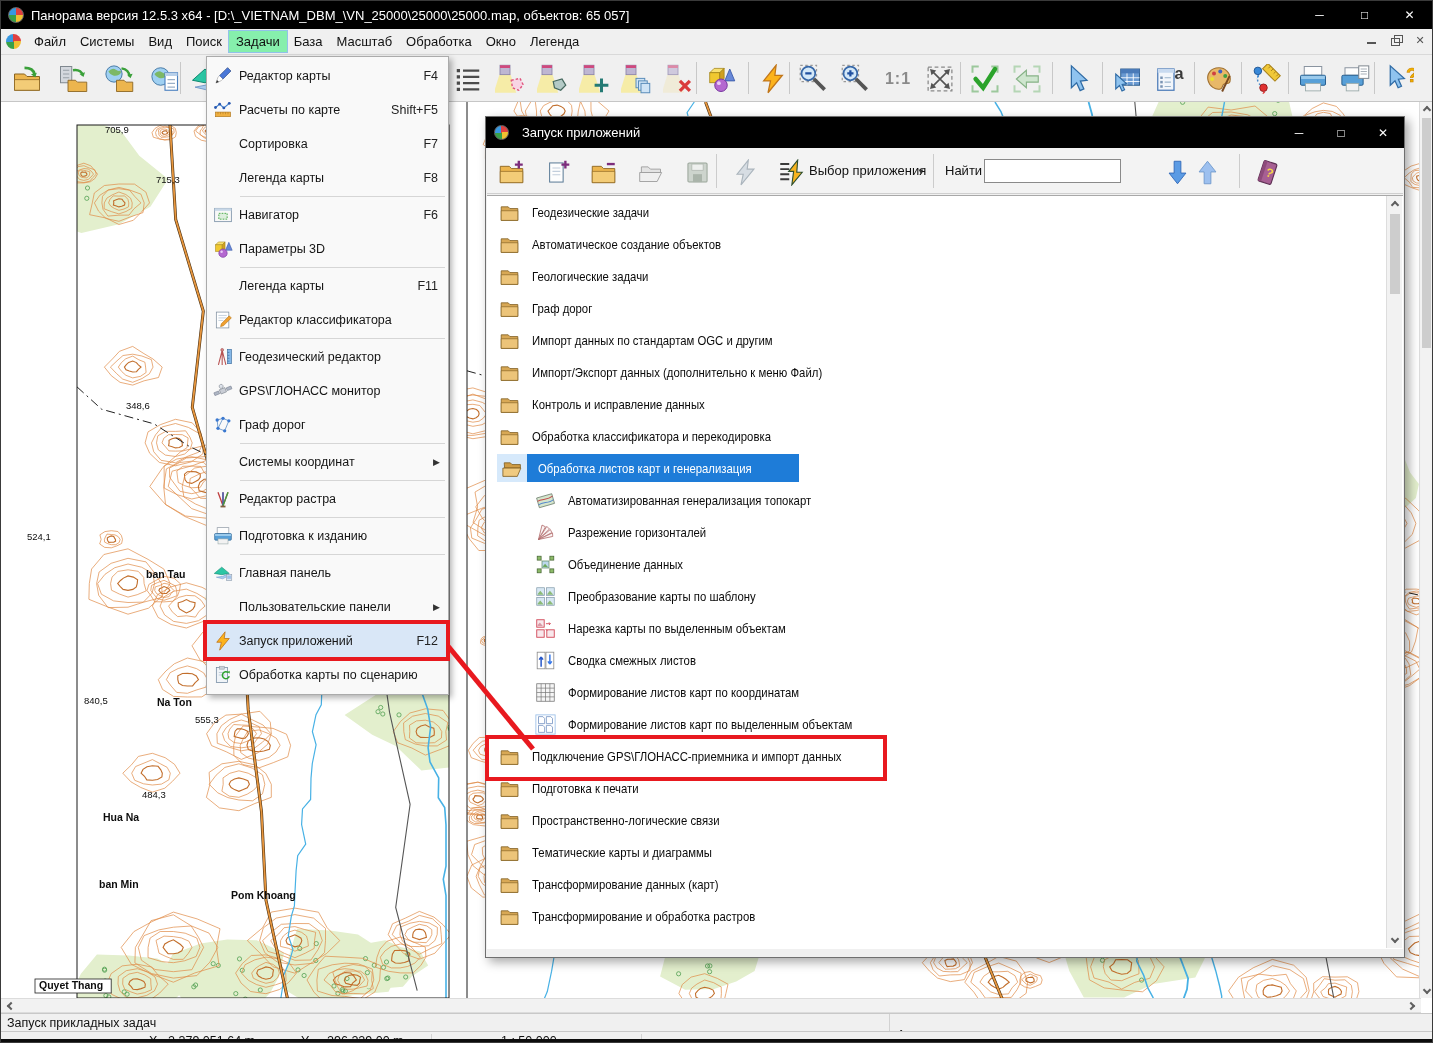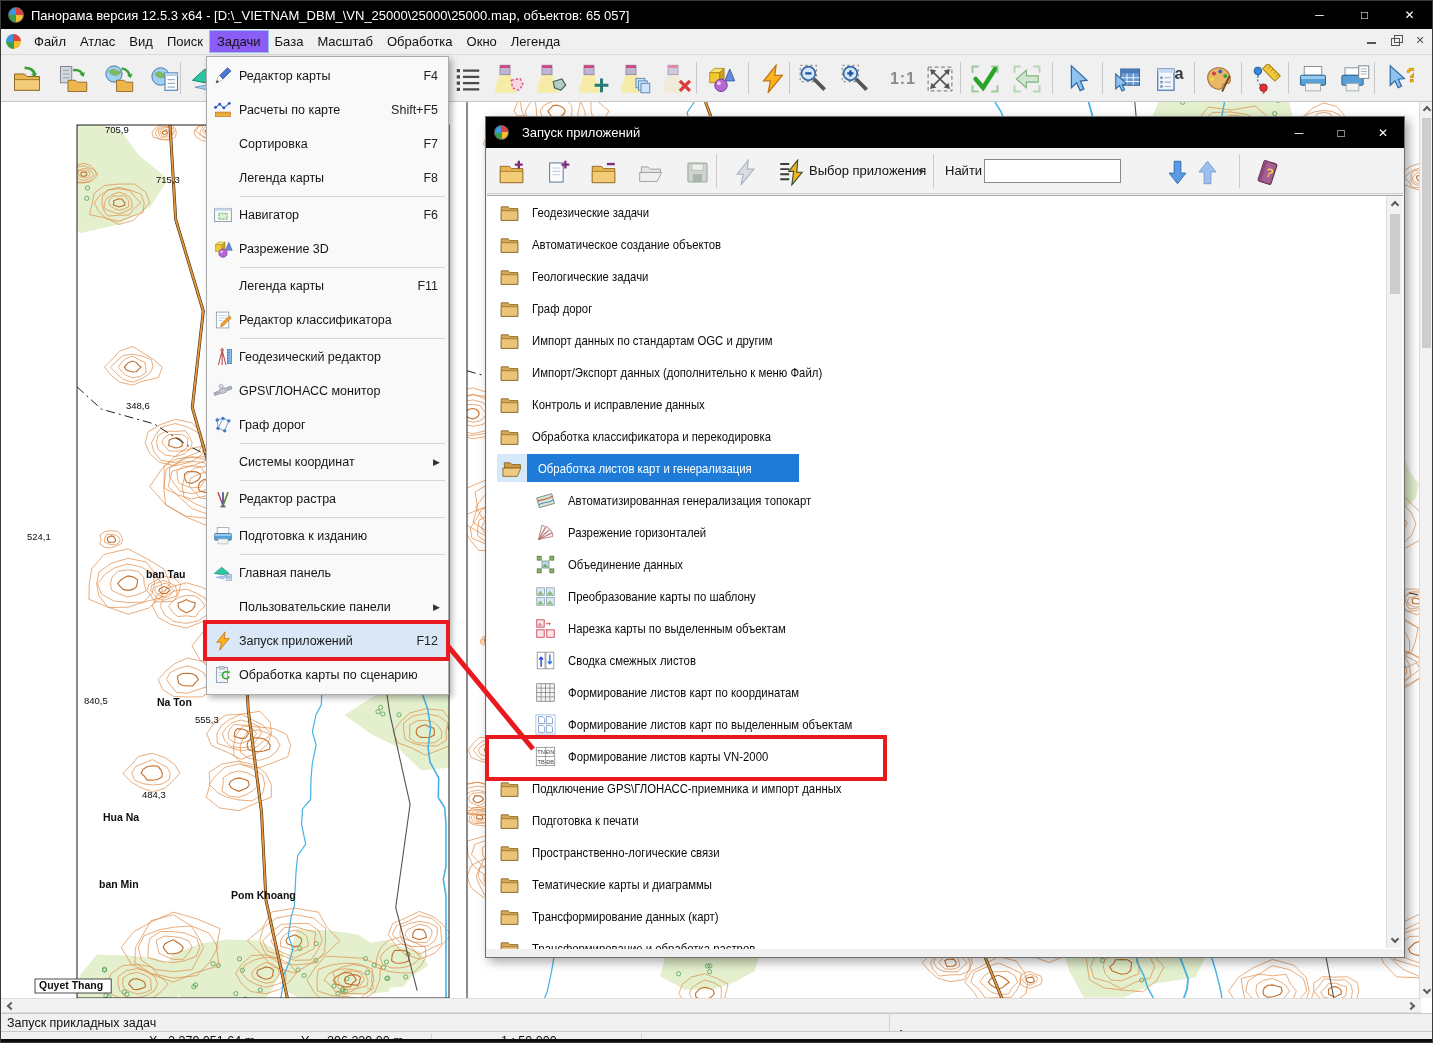--- a/index.html
+++ b/index.html
@@ -10,21 +10,21 @@
   .titlebar{position:absolute;left:0;top:0;width:100%;height:28px;background:#000;color:#fff;display:flex;align-items:center;padding-left:7px;font-size:13px}
   .app-ico{width:16px;height:16px;border-radius:50%;background:conic-gradient(#e04040 0 25%,#f0c030 0 50%,#38a048 0 75%,#3898e0 0 100%);border:1px solid #666;margin-right:7px;flex:0 0 auto}
   .title-text{white-space:nowrap}
   .win-btns{margin-left:auto;display:flex;height:100%}
   .win-btn{width:45px;height:100%;display:flex;align-items:center;justify-content:center;font-size:12px;color:#fff}
 
   
   .menubar{position:absolute;left:0;top:28px;width:100%;height:26px;background:#f0f0f0;display:flex;align-items:center;font-size:13px;border-bottom:1px solid #d9d9d9}
   .mb-appico{width:15px;height:15px;border-radius:50%;background:conic-gradient(#e04040 0 25%,#f0c030 0 50%,#38a048 0 75%,#3898e0 0 100%);margin:0 6px 0 5px;flex:0 0 auto}
   .mb-item{padding:3px 7px;color:#111}
-  .mb-item.active{background:#8b5cf6;outline:1px solid #92c2ea}
+  .mb-item.active{background:#86efac;outline:1px solid #92c2ea}
   .mdi-btns{position:absolute;right:4px;top:3px;display:flex;gap:8px;align-items:center}
   .mdi-btn{width:16px;height:16px;position:relative;color:#555;font-size:11px;display:flex;align-items:center;justify-content:center}
   .mdi-min::after{content:"";position:absolute;left:3px;bottom:4px;width:9px;height:2px;background:#555}
   .mdi-rest::before{content:"";position:absolute;left:3px;top:6px;width:7px;height:6px;border:1px solid #555;background:#f0f0f0}
   .mdi-rest::after{content:"";position:absolute;left:6px;top:3px;width:7px;height:6px;border:1px solid #555}
 
   
   .toolbar{position:absolute;left:0;top:54px;width:100%;height:47px;background:#f0f0f0;border-bottom:1px solid #c6c6c6}
   .tb-btn{position:absolute;top:6px;width:36px;height:36px;display:flex;align-items:center;justify-content:center}
   .tb-btn svg{width:30px;height:30px}
@@ -476,21 +476,21 @@
       <span class="win-btn">─</span>
       <span class="win-btn">□</span>
       <span class="win-btn">✕</span>
     </span>
   </div>
 
   <div class="menubar">
     <span class="mb-appico"></span>
     <span style="display:flex">
         <span class="mb-item">Файл</span>
-        <span class="mb-item">Атлас</span>
+        <span class="mb-item">Системы</span>
         <span class="mb-item">Вид</span>
         <span class="mb-item">Поиск</span>
         <span class="mb-item active">Задачи</span>
         <span class="mb-item">База</span>
         <span class="mb-item">Масштаб</span>
         <span class="mb-item">Обработка</span>
         <span class="mb-item">Окно</span>
         <span class="mb-item">Легенда</span>
       </span>
     <span class="mdi-btns">
@@ -574,21 +574,21 @@
       <span class="tb-btn" style="left: 795px;">
         <svg>
           <use href="#i-zoom-out"></use>
         </svg>
       </span>
       <span class="tb-btn" style="left: 837px;">
         <svg>
           <use href="#i-zoom-in"></use>
         </svg>
       </span>
-      <span class="tb-btn" style="left: 879px; justify-content: flex-end;">
+      <span class="tb-btn" style="left: 879px;">
         <span class="tb-text">1:1</span>
       </span>
       <span class="tb-btn" style="left: 921px;">
         <svg>
           <use href="#i-zoom-select"></use>
         </svg>
       </span>
       <span class="tb-sep" style="left: 959px;"></span>
       <span class="tb-btn" style="left: 966px;">
         <svg>
@@ -1768,21 +1768,21 @@
         </span>
         <span class="mi-label">Навигатор</span>
         <span class="mi-short">F6</span>
       </div>
       <div class="menu-item">
         <span class="mi-ic">
           <svg>
             <use href="#i-shapes-3d"></use>
           </svg>
         </span>
-        <span class="mi-label">Разрежение 3D</span>
+        <span class="mi-label">Параметры 3D</span>
       </div>
       <div class="menu-sep"></div>
       <div class="menu-item">
         <span class="mi-ic"></span>
         <span class="mi-label">Легенда карты</span>
         <span class="mi-short">F11</span>
       </div>
       <div class="menu-item">
         <span class="mi-ic">
           <svg>
@@ -2106,30 +2106,20 @@
         <div class="dlg-row sub">
           <span class="row-inner">
             <span class="row-ic">
               <svg>
                 <use href="#i-pages-pair"></use>
               </svg>
             </span>
             <span class="row-lb">Формирование листов карт по выделенным объектам</span>
           </span>
         </div>
-        <div class="dlg-row sub">
-          <span class="row-inner">
-            <span class="row-ic">
-              <svg>
-                <use href="#i-vn2000"></use>
-              </svg>
-            </span>
-            <span class="row-lb">Формирование листов карты VN-2000</span>
-          </span>
-        </div>
         <div class="dlg-row">
           <span class="row-inner">
             <span class="row-ic">
               <svg>
                 <use href="#i-folder-closed"></use>
               </svg>
             </span>
             <span class="row-lb">Подключение GPS\ГЛОНАСС-приемника и импорт данных</span>
           </span>
         </div>

